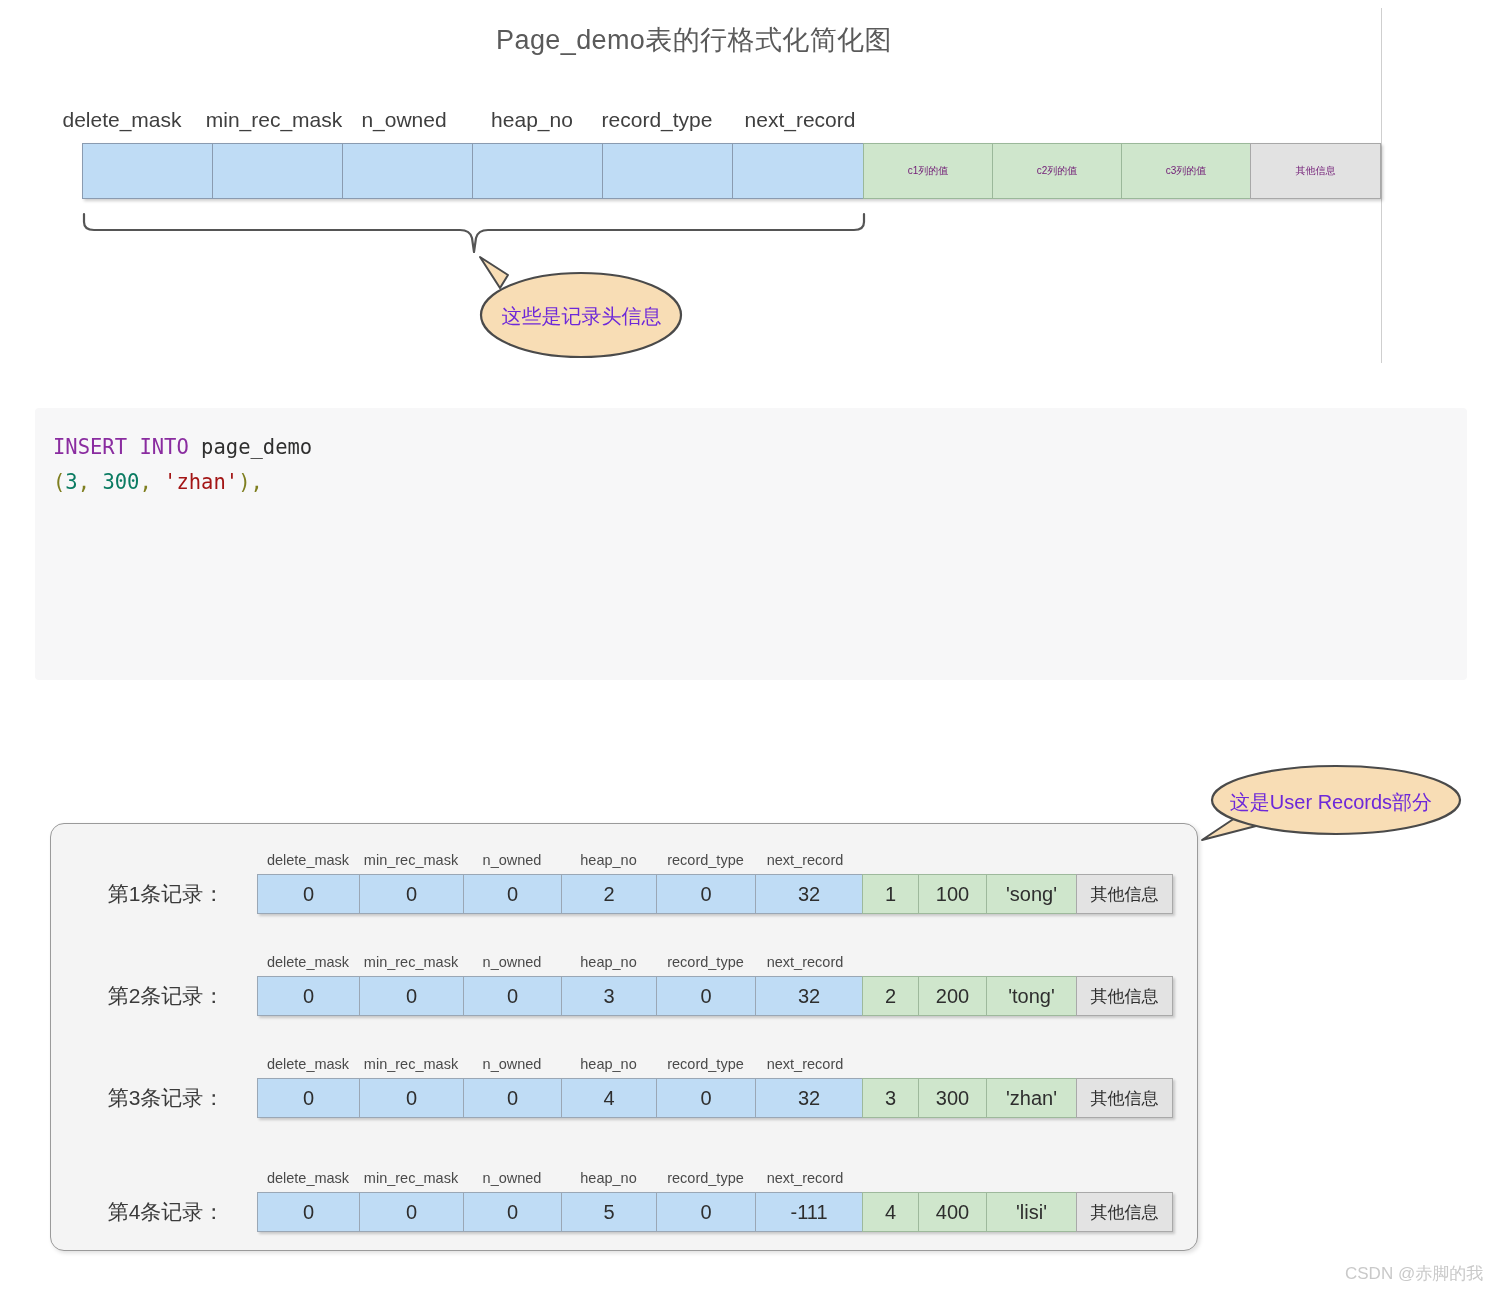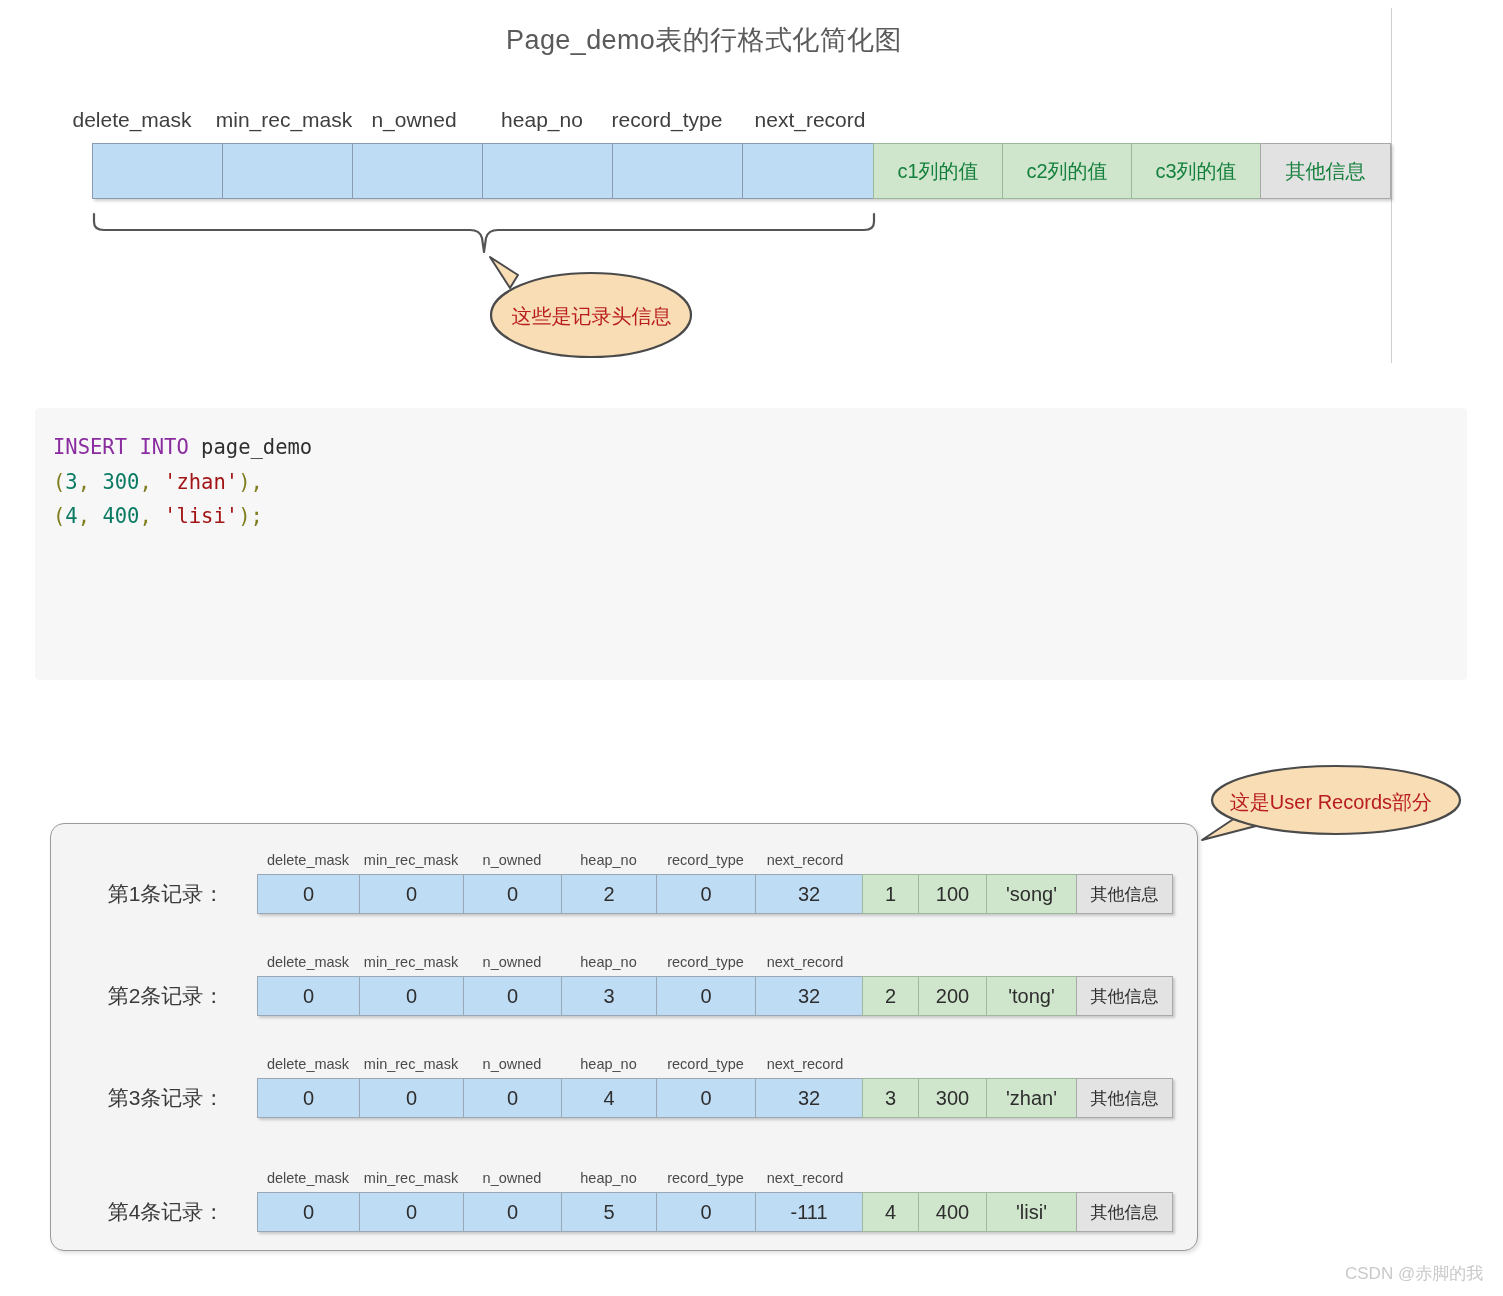--- a/index.html
+++ b/index.html
@@ -12,21 +12,21 @@
     width: 1503px;
     height: 1296px;
     position: relative;
     font-family: "Liberation Sans", "DejaVu Sans", sans-serif;
     overflow: hidden;
   }
 
   
   #top-diagram {
     position: absolute;
-    left: 14px; top: 0;
+    left: 4px; top: 0;
     width: 1400px;
     height: 372px;
   }
   #diagram-title {
     position: absolute;
     left: 0; top: 22px;
     width: 1380px;
     text-align: center;
     font-size: 27px;
     color: #5a5a5a;
@@ -58,22 +58,22 @@
     display: flex;
     box-shadow: 2px 2px 3px rgba(0,0,0,0.20);
   }
   .top-cell {
     border: 1px solid #8a9bb0;
     border-right-width: 0;
     box-sizing: border-box;
     display: flex;
     align-items: center;
     justify-content: center;
-    font-size: 20px;
-    color: #15803d;
+    font-size: 10px;
+    color: #701a75;
     white-space: nowrap;
   }
   .top-cell:last-child { border-right-width: 1px; }
   .top-cell.hdr { background: #bfdcf5; width: 130px; }
   .top-cell.hdr.wide { width: 131px; }
   .top-cell.col {
     background: #cfe6cc;
     border-color: #9bb89a;
     width: 129px;
   }
@@ -93,21 +93,21 @@
   #callout-head {
     position: absolute;
     left: 470px; top: 255px;
     width: 215px; height: 105px;
   }
   .bubble-text {
     position: absolute;
     width: 100%;
     text-align: center;
     font-size: 20px;
-    color: #b91c1c;
+    color: #6d28d9;
     white-space: nowrap;
   }
 
   
   #code-block {
     position: absolute;
     left: 35px; top: 408px;
     width: 1432px;
     height: 272px;
     background: #f7f7f8;
@@ -246,21 +246,20 @@
       <path d="M34,20 L6,2 L26,33 Z" fill="#f8ddb5" stroke="#4a4a4a" stroke-width="2" stroke-linejoin="round"></path>
       <ellipse cx="107" cy="60" rx="100" ry="42" fill="#f8ddb5" stroke="#4a4a4a" stroke-width="2.2"></ellipse>
     </svg>
     <div class="bubble-text" style="top:48px;">这些是记录头信息</div>
   </div>
 </div>
 
 <div id="code-block">
   <div class="ln"><span class="tok-kw">INSERT INTO</span><span class="tok-plain"> </span><span class="tok-plain">page_demo</span></div>
   <div class="ln"><span class="tok-punc">(</span><span class="tok-num">3</span><span class="tok-punc">, </span><span class="tok-num">300</span><span class="tok-punc">, </span><span class="tok-str">'zhan'</span><span class="tok-punc">),</span></div>
-  <div class="ln"><span class="tok-punc">(</span><span class="tok-num">4</span><span class="tok-punc">, </span><span class="tok-num">400</span><span class="tok-punc">, </span><span class="tok-str">'lisi'</span><span class="tok-punc">);</span></div>
 </div>
 
 <div id="callout-userrec">
   <svg viewBox="0 0 266 80" width="266" height="80">
     <path d="M40,52 L4,76 L58,62 Z" fill="#f8ddb5" stroke="#4a4a4a" stroke-width="2" stroke-linejoin="round"></path>
     <ellipse cx="138" cy="36" rx="124" ry="34" fill="#f8ddb5" stroke="#4a4a4a" stroke-width="2.2"></ellipse>
   </svg>
   <div class="bubble-text" style="top:25px;">这是User Records部分</div>
 </div>
 

